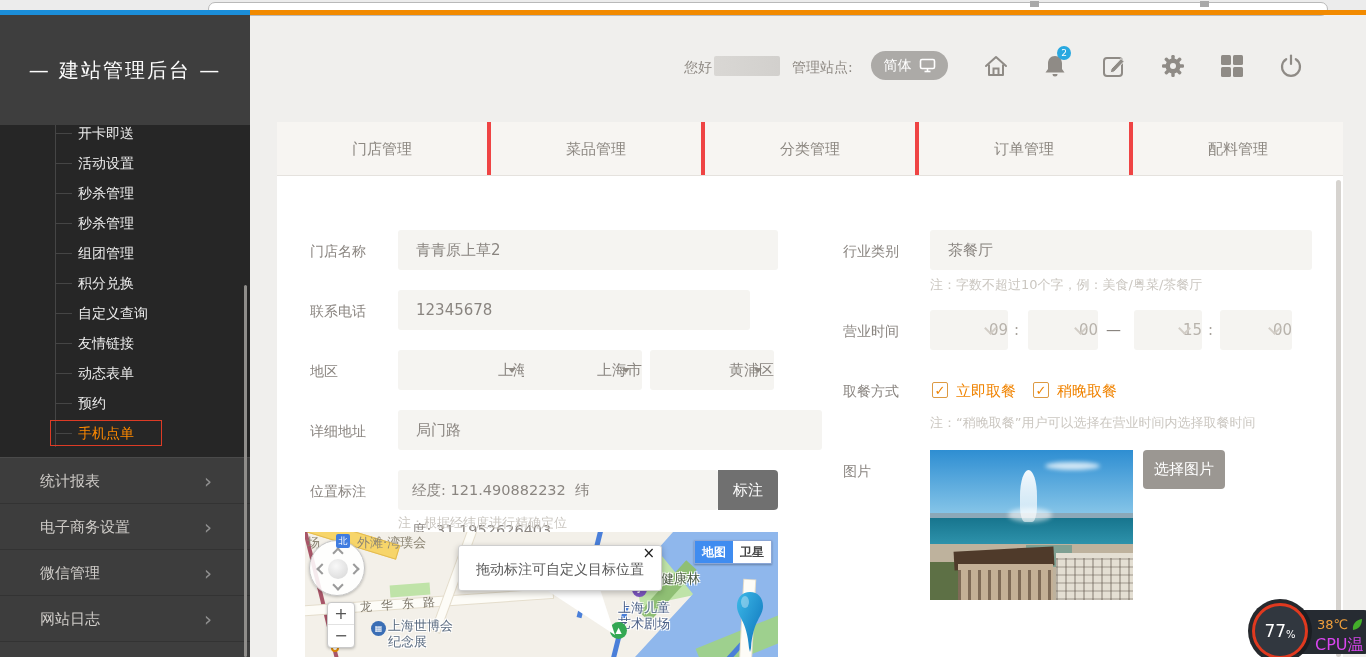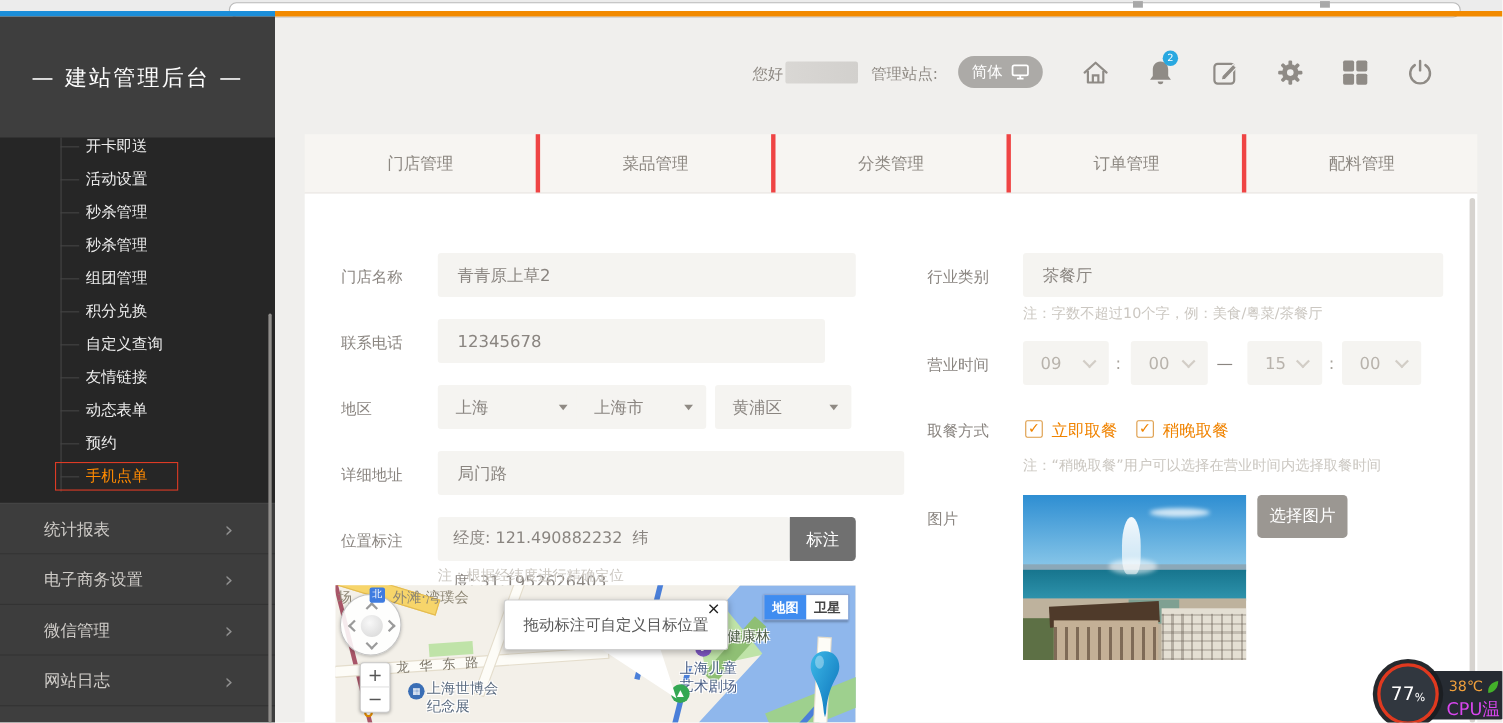--- a/index.html
+++ b/index.html
@@ -41,21 +41,21 @@
   .tabbar { position:absolute; left:277px; top:122px; width:1066px; height:54px; background:#f7f5f2; display:flex; border-bottom:1px solid #e5e2de; }
   .tab { flex:1; text-align:center; line-height:54px; font-size:15px; color:#8d8882; cursor:pointer; }
   .tab + .tab { border-left:4px solid #ef4444; }
   .panel { position:absolute; left:277px; top:176px; width:1066px; height:481px; background:#fff; }
   .content-scroll { position:absolute; left:1336px; top:180px; width:5px; height:477px; background:#d6d3cf; border-radius:3px; }
 
   
   .flabel { position:absolute; font-size:14px; color:#8a8580; }
   .finput { position:absolute; height:40px; background:#f5f4f1; border-radius:3px; font-size:15px; color:#8a8580; line-height:40px; padding-left:18px; }
   .fnote { position:absolute; font-size:13px; color:#cbc7c1; }
-  .fselect { position:absolute; height:40px; background:#f5f4f1; border-radius:3px; font-size:15px; color:#8a8580; line-height:40px; padding-left:16px; cursor:pointer; }
+  .fselect { position:absolute; height:40px; background:#f5f4f1; border-radius:3px; font-size:15px; color:#8a8580; line-height:40px; padding-left:16px; cursor:pointer;text-align:right; }
   .tri { position:absolute; right:12px; top:18px; border-left:4px solid transparent; border-right:4px solid transparent; border-top:5px solid #8f8a84; }
   .tsel { color:#b8b3ac; }
   .vchev { position:absolute; right:13px; top:14px; width:9px; height:9px; border-right:2px solid #d2cdc6; border-bottom:2px solid #d2cdc6; transform:rotate(45deg); }
   .tsep { position:absolute; top:310px; height:40px; line-height:40px; font-size:15px; color:#a8a39c; }
   .mark-btn { position:absolute; left:718px; top:470px; width:60px; height:40px; background:#707070; color:#fff; font-size:15px; text-align:center; line-height:40px; border-radius:0 4px 4px 0; cursor:pointer; }
   .cbox { position:absolute; top:382px; width:16px; height:16px; background:#fff; border:1px solid #dd9a43; border-radius:2px; color:#f08300; font-size:13px; line-height:15px; text-align:center; cursor:pointer; }
   .cbl { position:absolute; top:382px; font-size:15px; color:#f08300; cursor:pointer; }
   .choose-btn { position:absolute; left:1143px; top:450px; width:82px; height:39px; background:#9b9792; color:#fff; font-size:15px; text-align:center; line-height:39px; border-radius:4px; cursor:pointer; }
 
   

